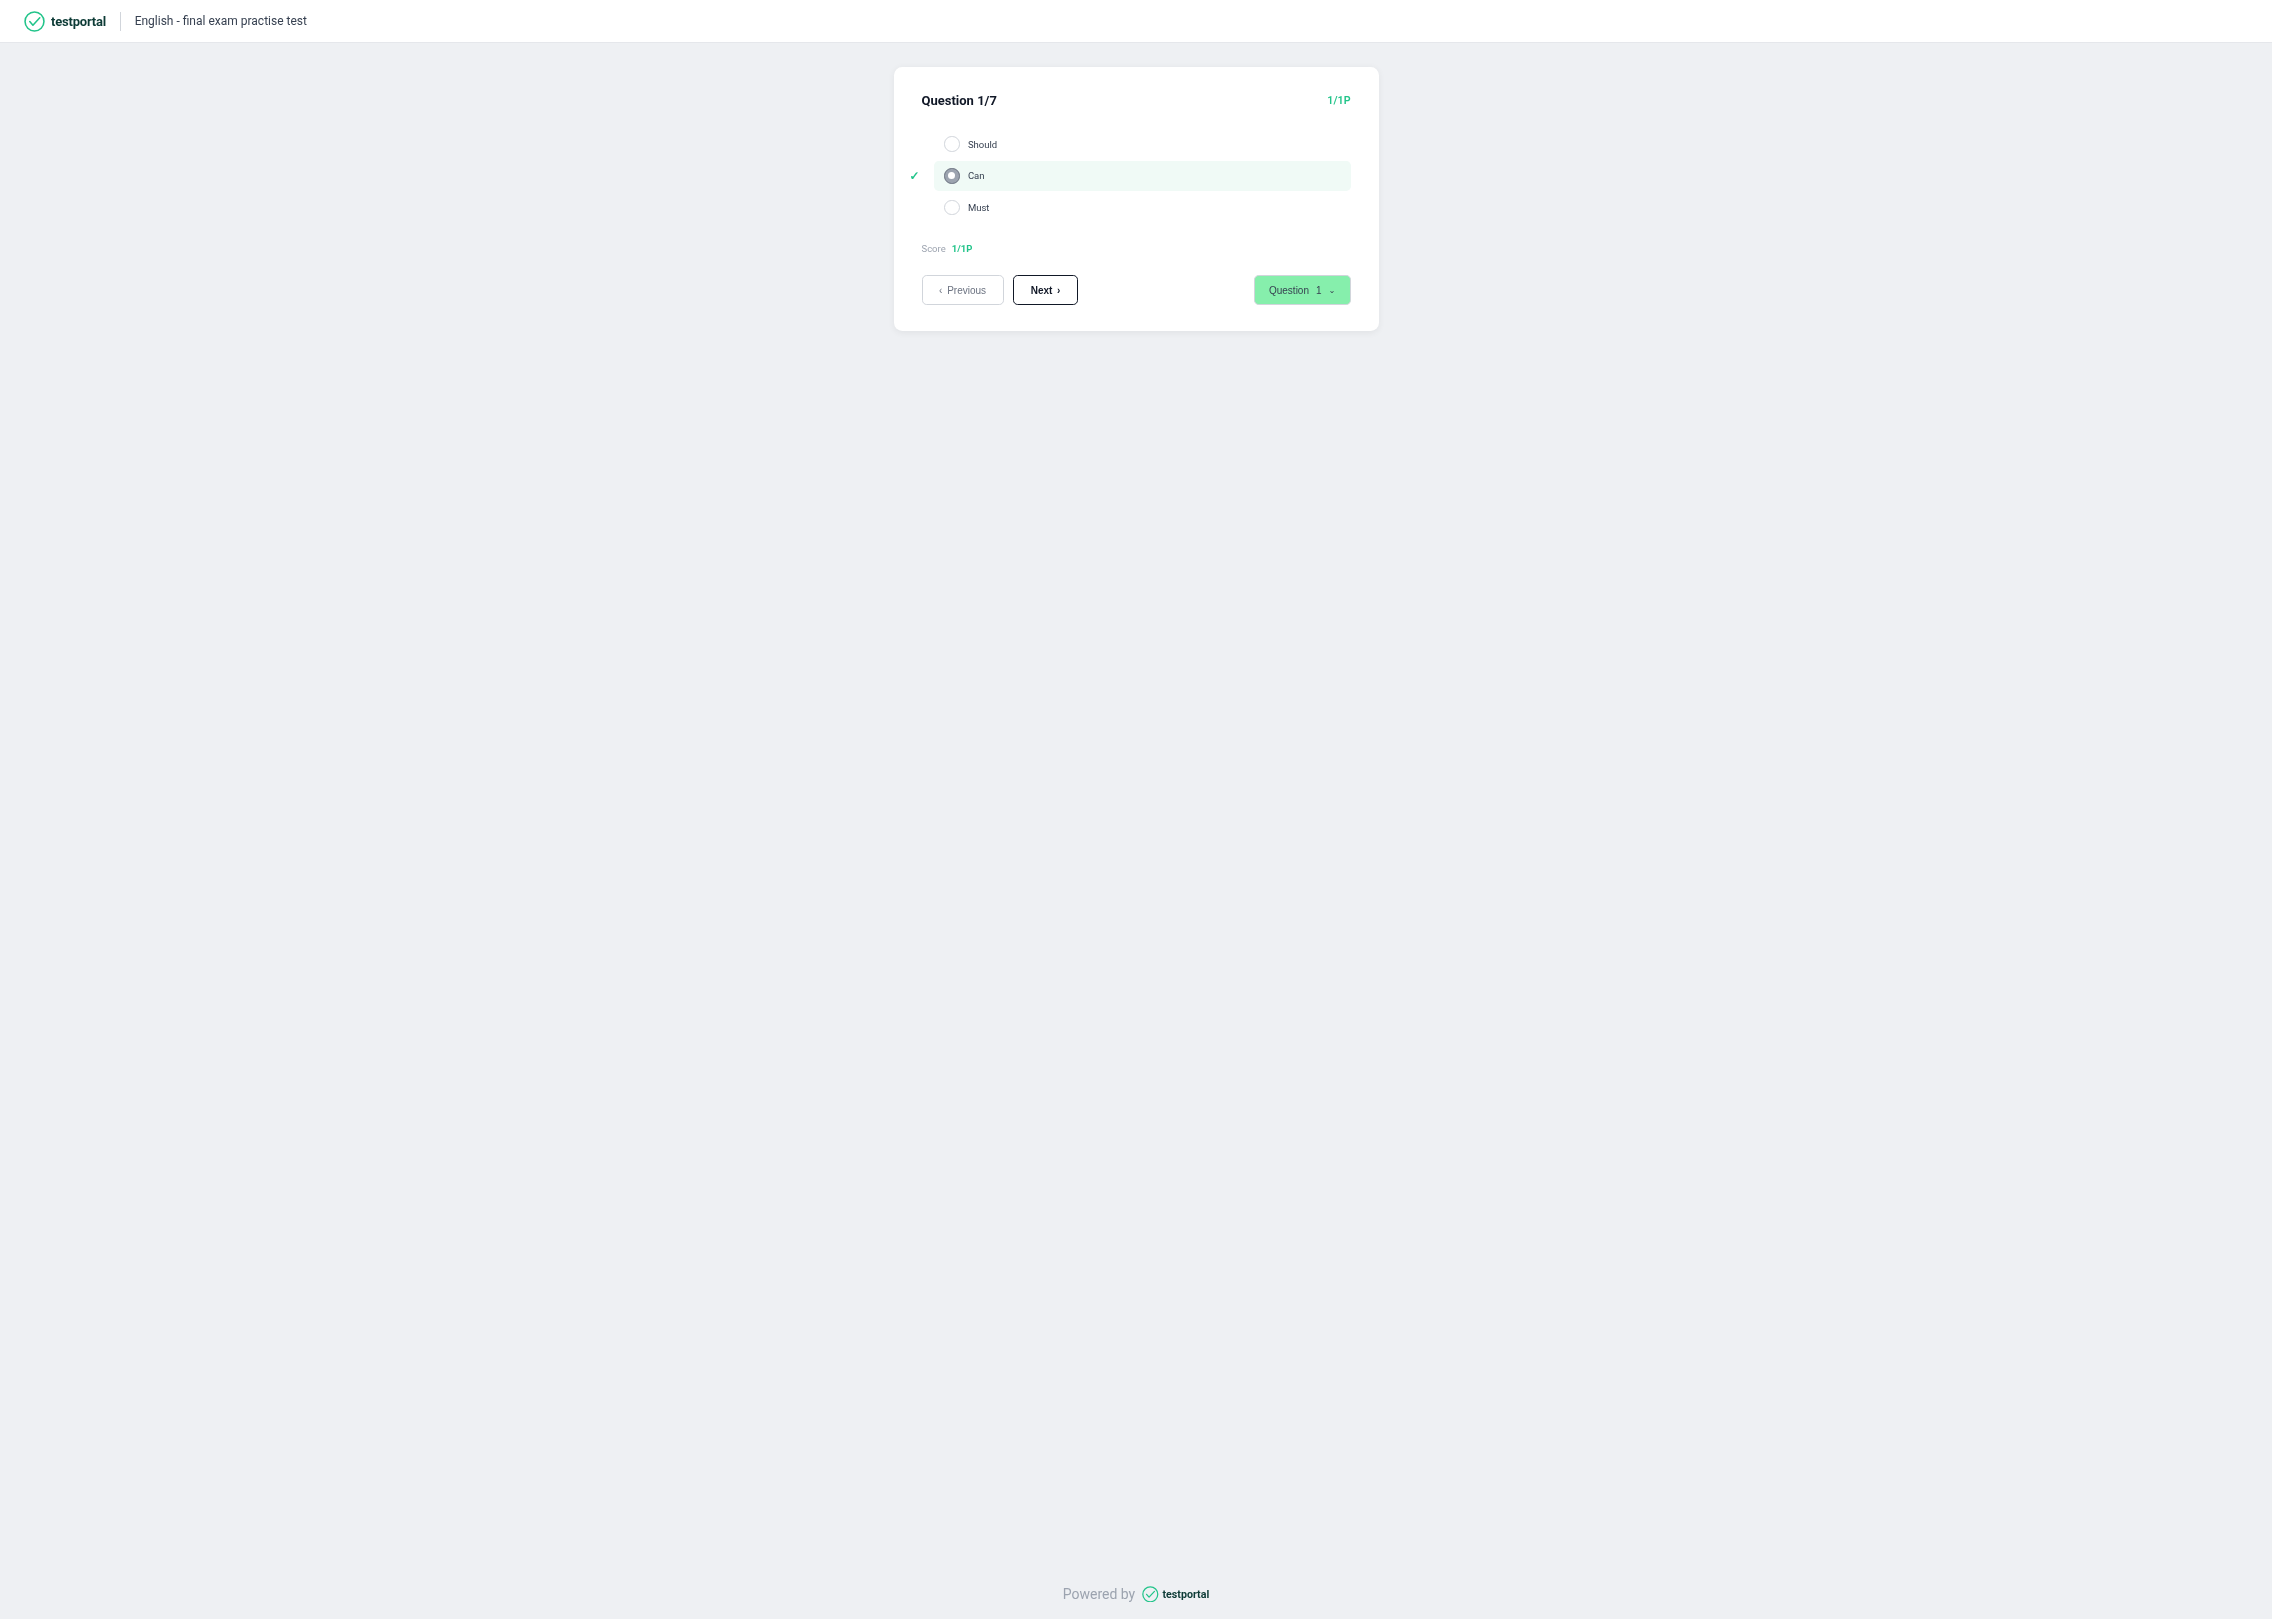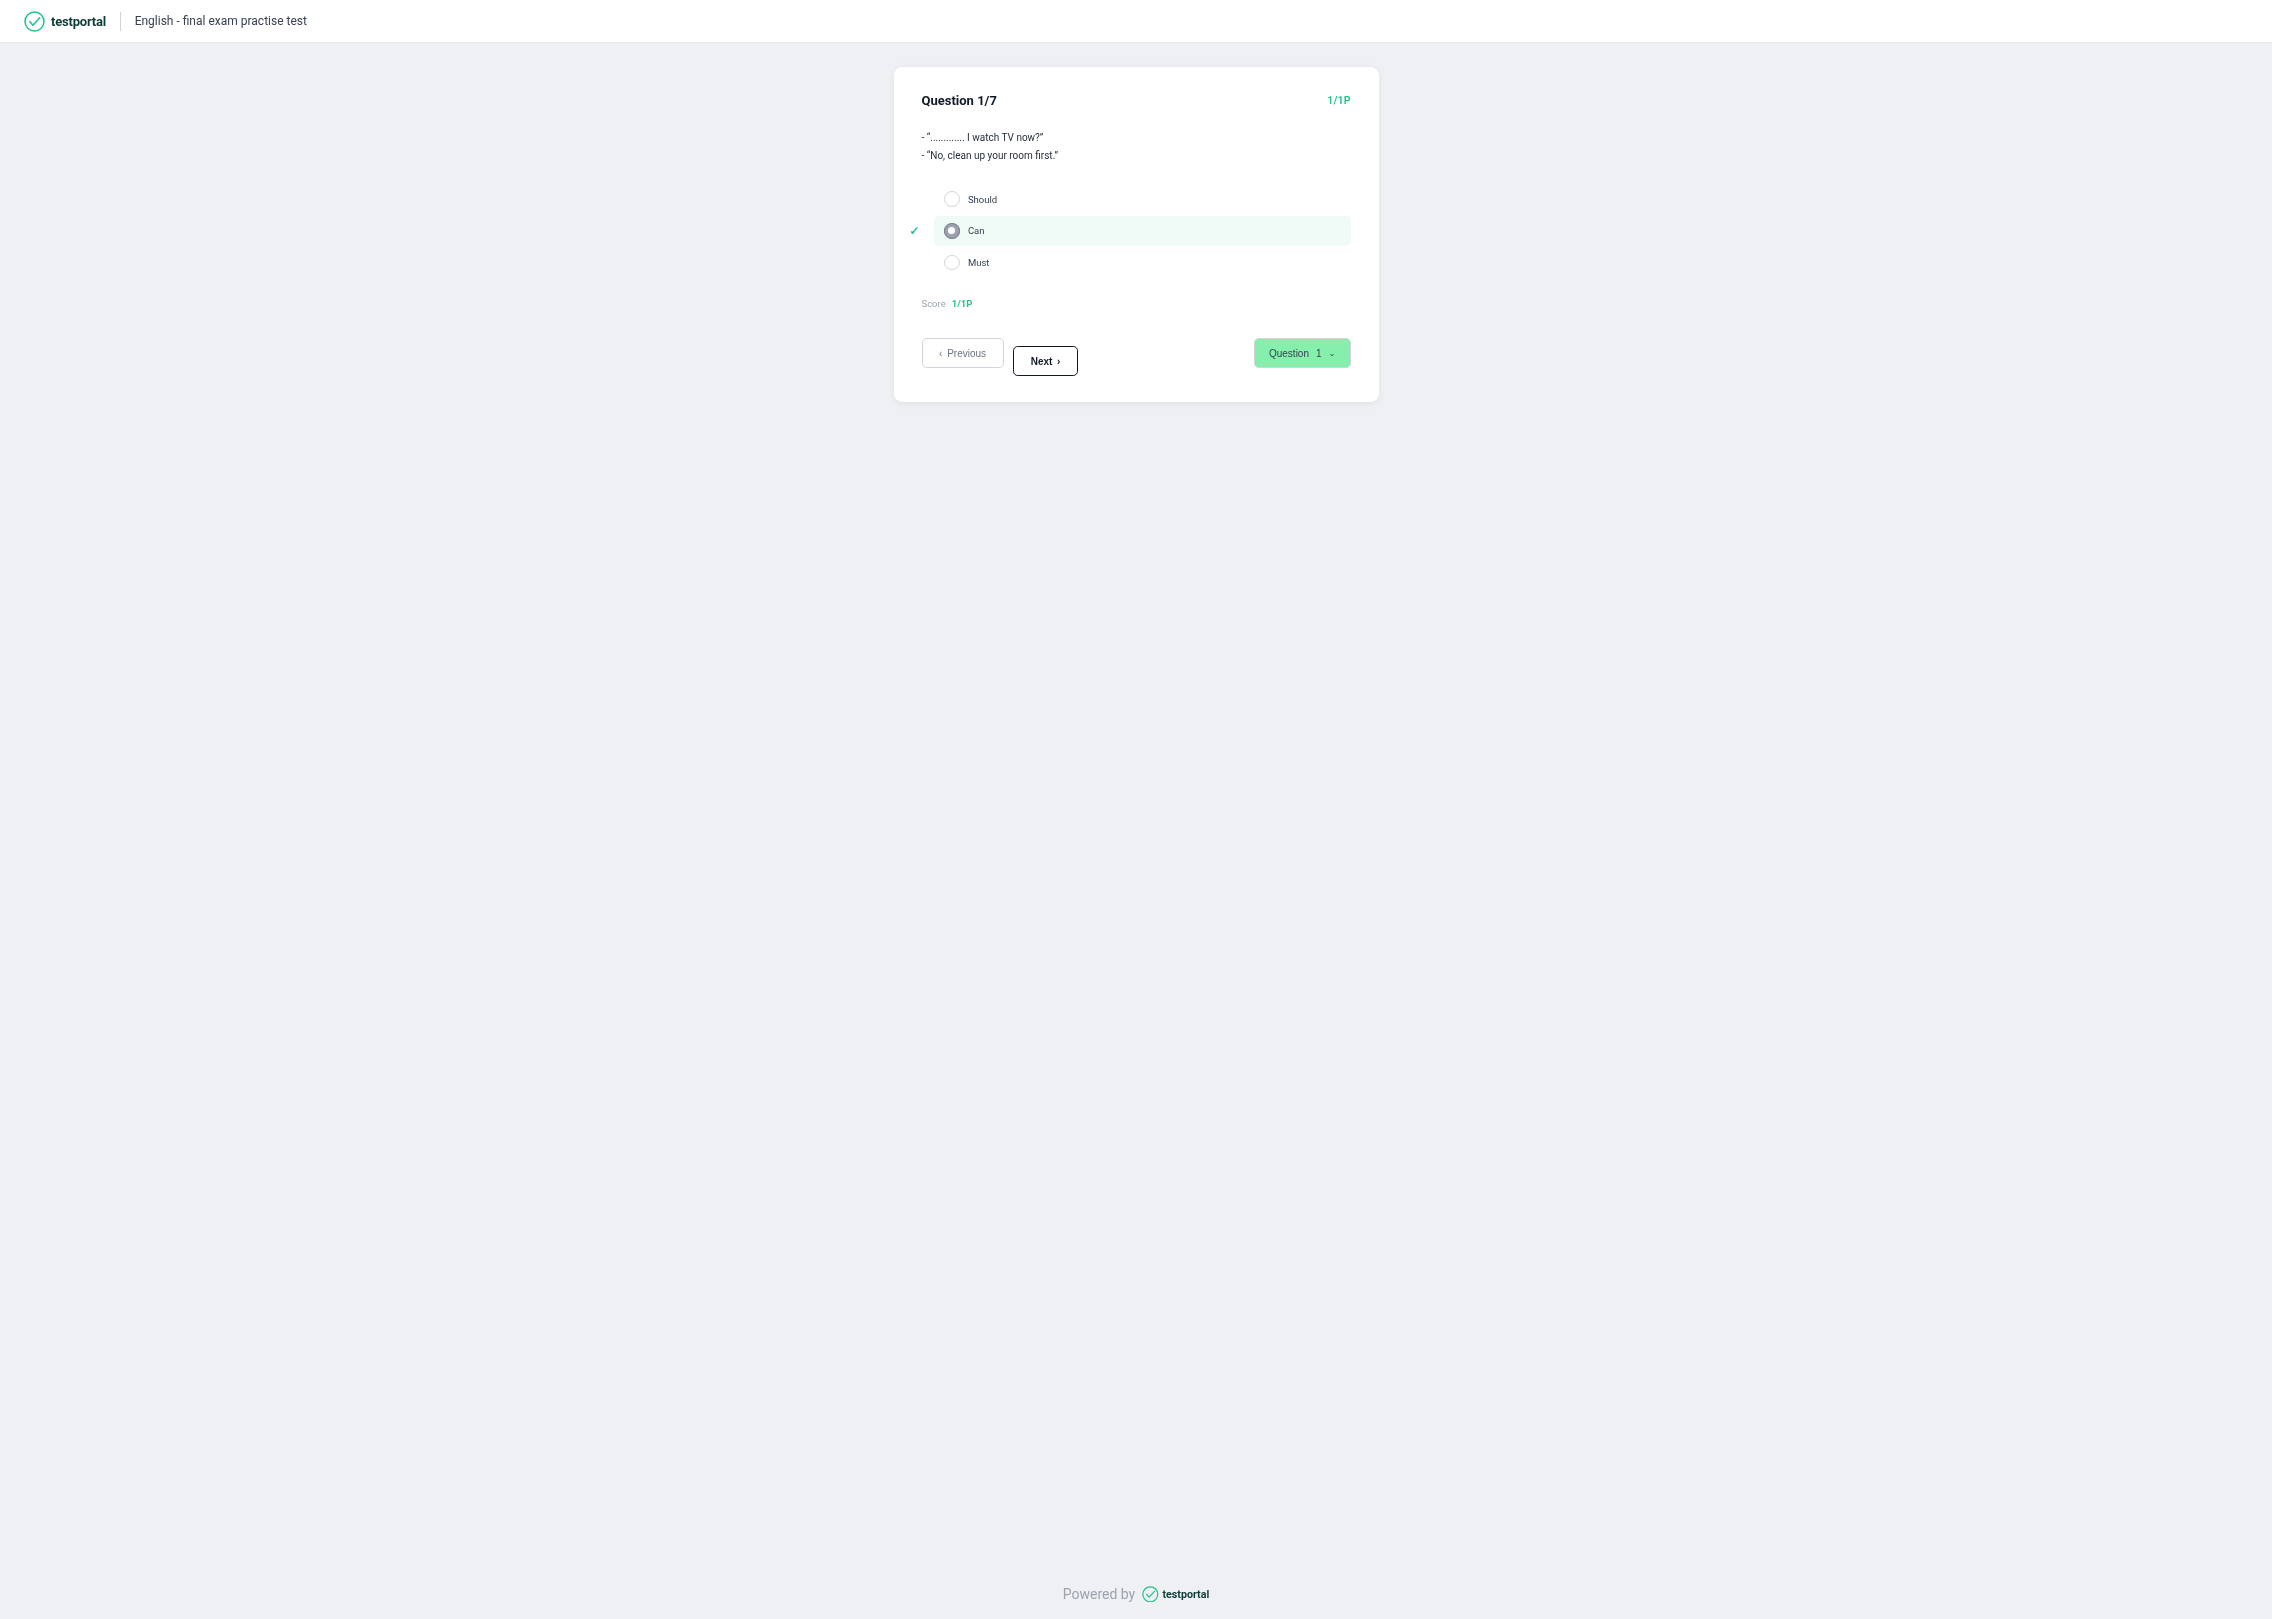--- a/index.html
+++ b/index.html
@@ -210,21 +210,20 @@
       align-items: center;
       gap: 4.7px;
       padding: 8.3px 16.6px;
       border: 1.2px solid #111827;
       border-radius: 4.7px;
       background-color: #ffffff;
       color: #111827;
       font-size: 10px;
       font-weight: 700;
       cursor: pointer;
-      margin-top: 16px;
     }
 
     .btn-question-select {
       display: flex;
       align-items: center;
       gap: 7px;
       padding: 8.3px 14px;
       border: 1.2px solid #d1d5db;
       border-radius: 4.7px;
       background-color: #86efac;
@@ -285,24 +284,20 @@
 </header>
 
 <main class="main">
   <div class="card">
 
     <div class="question-header">
       <span class="question-title">Question 1/7</span>
       <span class="question-score">1/1P</span>
     </div>
 
-    <div class="question-text">
-      <div class="question-line">- “............. I watch TV now?”</div>
-      <div class="question-line">- “No, clean up your room first.”</div>
-    </div>
 
     <div class="options-list">
 
       <div class="option-item">
         <div class="radio-outer"></div>
         <span class="option-label">Should</span>
       </div>
 
       <div class="option-item selected">
         <span class="correct-check">✓</span>

